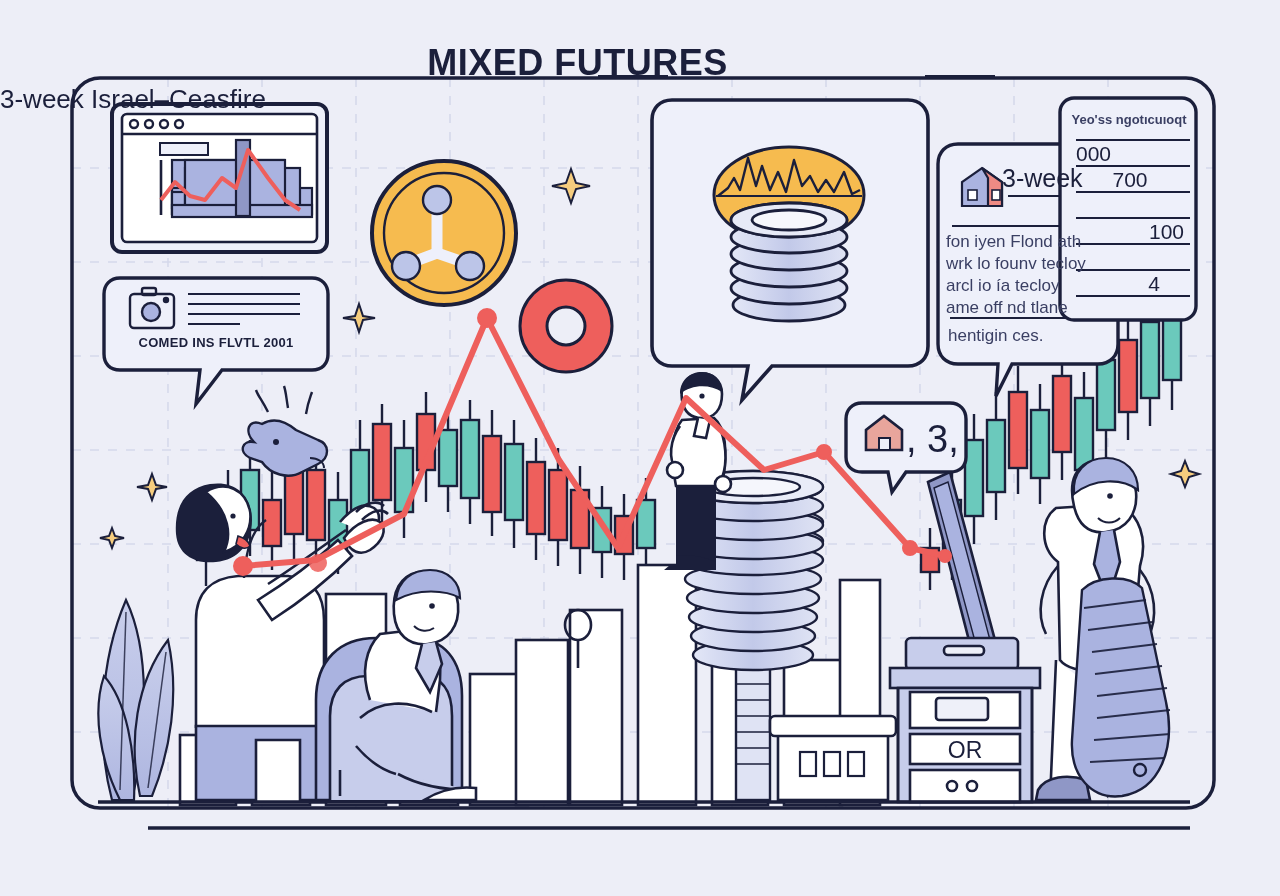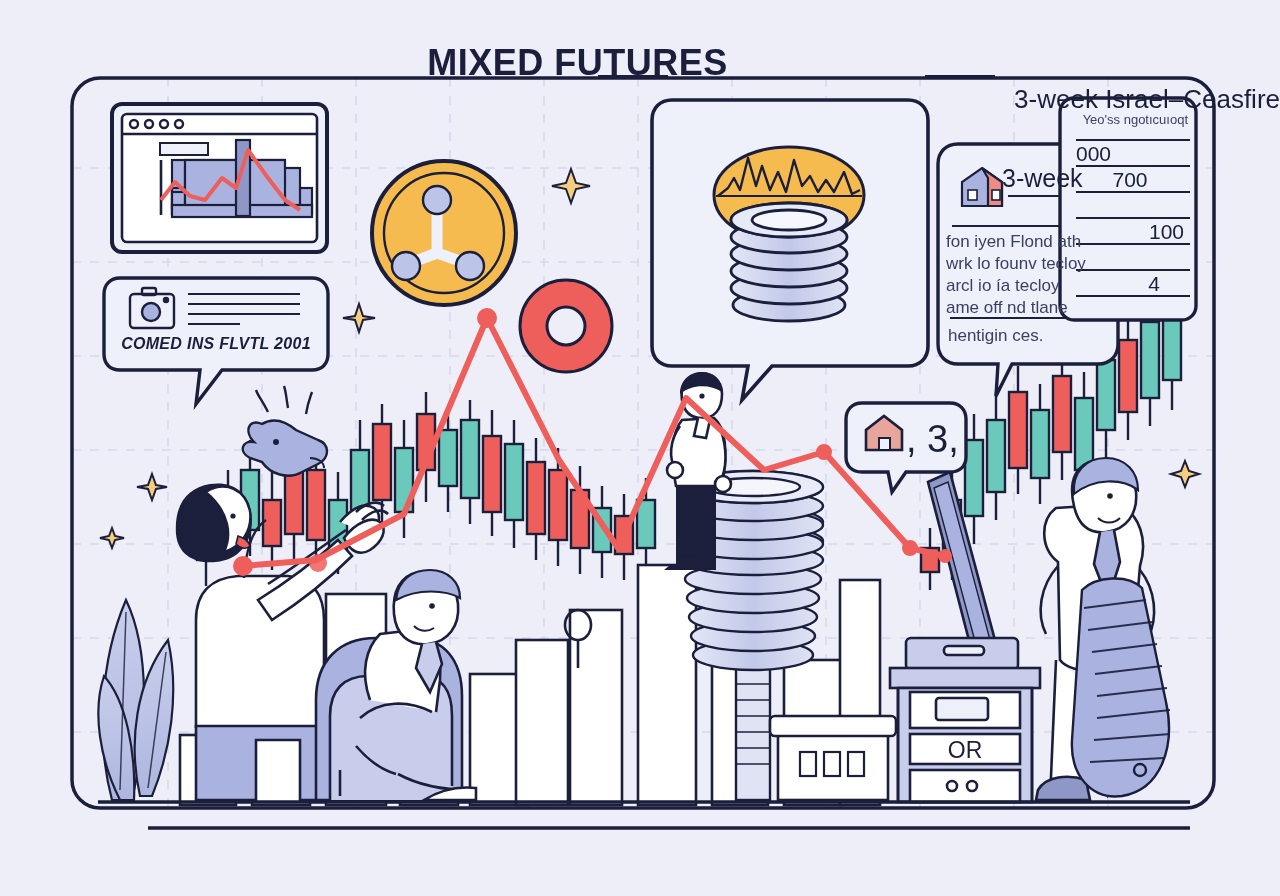--- a/index.html
+++ b/index.html
@@ -451,32 +451,32 @@
     <path d="M862 403 L950 403 C960 403 966 410 966 419 L966 457 C966 466 960 472 950 472 L906 472 L892 492 L888 472 L862 472 C852 472 846 466 846 457 L846 419 C846 410 852 403 862 403 Z" fill="#eef0fa" stroke="#1b1f3b" stroke-width="3.4"></path>
     <g stroke="#1b1f3b" stroke-width="2.6">
       <path d="M866 450 L866 430 L884 416 L902 430 L902 450 Z" fill="#e8a59c"></path>
       <rect x="879" y="438" width="11" height="12" fill="#eef0fa" stroke-width="2"></rect>
     </g>
   </g>
 
 </svg>
 
 <div class="abs t-title" style="left:0;top:42px;width:1155px;text-align:center;font-size:36px;color:#1b1f3b;">MIXED FUTURES</div>
-<div class="abs" style="left:0;top:84px;width:1280px;text-align:right;font-size:26px;color:#1b1f3b;">3-week Israel–Ceasfire</div>
-
-<div class="abs" style="left:104px;top:335px;width:224px;text-align:center;font-size:16px;font-weight:bold;color:#1b1f3b;letter-spacing:0.3px;font-style:italic;">COMED INS FLVTL 2001</div>
+<div class="abs" style="left:0;top:84px;width:1280px;text-align:left;font-size:26px;color:#1b1f3b;">3-week Israel–Ceasfire</div>
+
+<div class="abs" style="left:104px;top:335px;width:224px;text-align:center;font-size:13px;font-weight:bold;color:#1b1f3b;letter-spacing:0.3px;">COMED INS FLVTL 2001</div>
 
 <div class="abs" style="left:1002px;top:164px;font-size:25px;color:#1b1f3b;">3-week</div>
 <div class="abs" style="left:946px;top:232px;font-size:17px;color:#3a3f63;">fon iyen Flond ath</div>
 <div class="abs" style="left:946px;top:254px;font-size:17px;color:#3a3f63;">wrk lo founv tecloy</div>
 <div class="abs" style="left:946px;top:276px;font-size:17px;color:#3a3f63;">arcl io  ía tecloy</div>
 <div class="abs" style="left:946px;top:298px;font-size:17px;color:#3a3f63;">ame off nd tlane</div>
 <div class="abs" style="left:948px;top:326px;font-size:17px;color:#3a3f63;">hentigin ces.</div>
 
-<div class="abs" style="left:1070px;top:112px;width:118px;text-align:right;font-size:13px;font-weight:normal;color:#3a3f63;">Yeo'ss ngotıcuıoqt</div>
+<div class="abs" style="left:1070px;top:112px;width:118px;text-align:center;font-size:13px;font-weight:bold;color:#3a3f63;">Yeo'ss ngotıcuıoqt</div>
 <div class="abs" style="left:1076px;top:142px;width:108px;text-align:left;font-size:21px;color:#1b1f3b;">000</div>
 <div class="abs" style="left:1076px;top:168px;width:108px;text-align:center;font-size:21px;color:#1b1f3b;">700</div>
 <div class="abs" style="left:1076px;top:220px;width:108px;text-align:right;font-size:21px;color:#1b1f3b;">100</div>
 <div class="abs" style="left:1076px;top:272px;width:84px;text-align:right;font-size:21px;color:#1b1f3b;">4</div>
 
 <div class="abs" style="left:906px;top:418px;font-size:38px;color:#1b1f3b;">, 3,</div>
 
 </div>
 
 </body></html>

